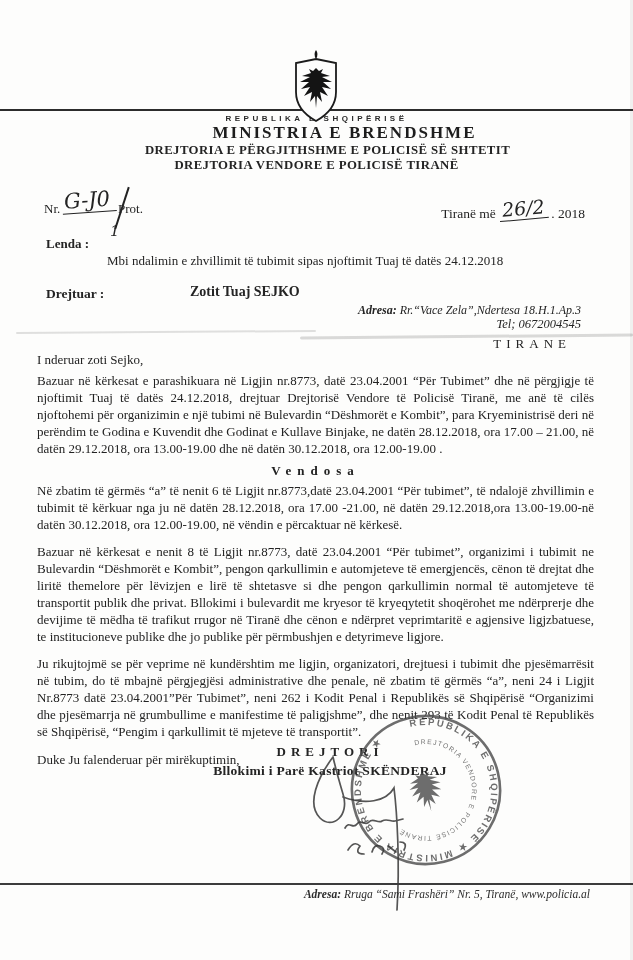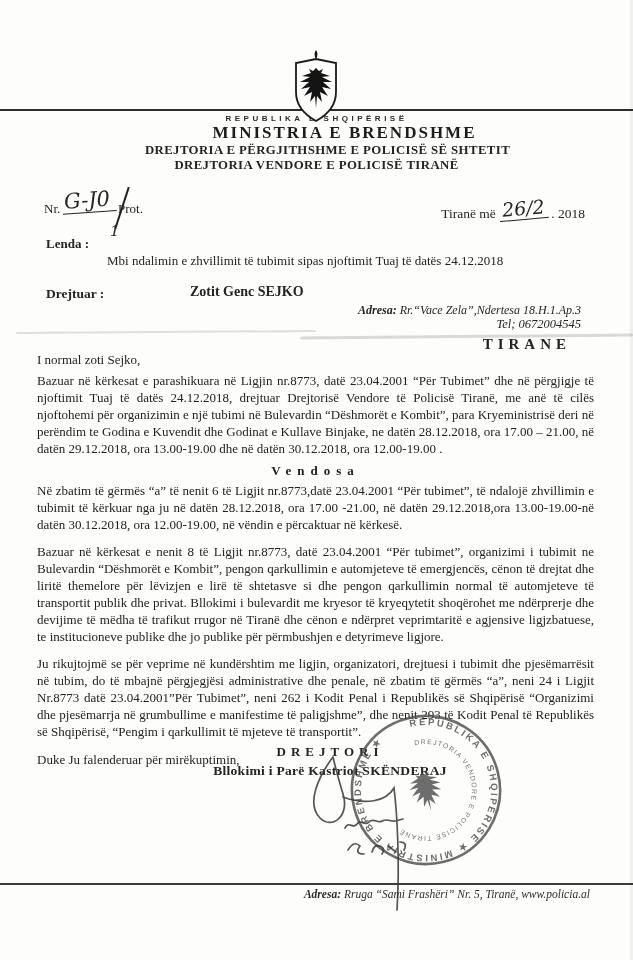--- a/index.html
+++ b/index.html
@@ -35,21 +35,21 @@
     position:relative;top:-3px;display:inline-block;transform:rotate(-5deg);
     border-bottom:1.4px solid #222;padding:0 3px;}
   
   .lenda-label{position:absolute;left:46px;top:236px;font-size:13px;font-weight:bold;}
   .lenda-text{position:absolute;left:107px;top:253px;font-size:13px;width:490px;}
   .drejtuar-label{position:absolute;left:46px;top:286px;font-size:13.5px;font-weight:bold;}
   .addressee-name{position:absolute;left:190px;top:284px;font-size:14px;font-weight:bold;}
   .addr-line1{position:absolute;right:52px;top:303px;font-size:12px;font-style:italic;white-space:nowrap;}
   .addr-line1 b{font-weight:bold;}
   .addr-line2{position:absolute;right:52px;top:317px;font-size:12.5px;font-style:italic;}
-  .addr-city{position:absolute;right:62px;top:336px;font-size:15px;font-weight:bold;letter-spacing:5px;}
+  .addr-city{position:absolute;right:62px;top:336px;font-size:13px;font-weight:normal;letter-spacing:5px;}
   .streak{position:absolute;border-radius:3px;background:rgba(90,90,90,.18);}
   .s1{top:331px;left:16px;width:300px;height:2px;transform:rotate(-.4deg);}
   .s2{top:335px;left:300px;width:333px;height:2.6px;transform:rotate(-.5deg);background:rgba(90,90,90,.22);}
   
   .body{position:absolute;left:37px;top:351px;width:557px;font-size:13px;
     line-height:17px;text-align:justify;color:#222;}
   .body p{margin:0;}
   .greeting{text-align:left;margin:0 0 4px 0 !important;}
   .p1{margin-top:3px !important;}
   .vendosa{text-align:center !important;font-weight:bold;letter-spacing:6px;
@@ -101,30 +101,30 @@
   <div class="city-date">
     <span>Tiranë më</span>
     <span class="date-hand">26/2</span>
     <span>. 2018</span>
   </div>
 
   <span class="lenda-label">Lenda :</span>
   <span class="lenda-text">Mbi ndalimin e zhvillimit të tubimit sipas njoftimit Tuaj të datës 24.12.2018</span>
 
   <span class="drejtuar-label">Drejtuar :</span>
-  <span class="addressee-name">Zotit Genc SEJKO</span>
+  <span class="addressee-name">Zotit Tuaj SEJKO</span>
   <div class="addr-line1"><b>Adresa:</b><span> Rr.“Vace Zela”,Ndertesa 18.H.1.Ap.3</span></div>
   <div class="addr-line2">Tel; 0672004545</div>
   <div class="addr-city">TIRANE</div>
 
   <div class="streak s1"></div>
   <div class="streak s2"></div>
 
   <div class="body">
-    <p class="greeting">I normal zoti Sejko,</p>
+    <p class="greeting">I nderuar zoti Sejko,</p>
     <p class="p1">Bazuar në kërkesat e parashikuara  në Ligjin nr.8773, datë 23.04.2001 “Për Tubimet” dhe në përgjigje të njoftimit Tuaj të datës 24.12.2018, drejtuar Drejtorisë Vendore të Policisë Tiranë, me anë të cilës njoftohemi për organizimin e një tubimi në Bulevardin “Dëshmorët e Kombit”, para  Kryeministrisë deri në  perëndim te Godina e Kuvendit dhe Godinat e Kullave Binjake, ne datën 28.12.2018, ora 17.00 – 21.00, në datën 29.12.2018, ora 13.00-19.00 dhe në datën 30.12.2018, ora 12.00-19.00 .</p>
     <p class="vendosa">Vendosa</p>
     <p class="p2">Në zbatim të gërmës “a” të nenit 6 të Ligjit nr.8773,datë 23.04.2001 “Për tubimet”, të ndalojë zhvillimin e tubimit të kërkuar  nga ju në datën 28.12.2018, ora 17.00 -21.00, në datën 29.12.2018,ora 13.00-19.00-në datën 30.12.2018, ora 12.00-19.00, në vëndin e përcaktuar në kërkesë.</p>
     <p class="p3">Bazuar në kërkesat e nenit 8 të Ligjit nr.8773, datë 23.04.2001 “Për tubimet”, organizimi i tubimit ne Bulevardin “Dëshmorët e Kombit”, pengon qarkullimin e automjeteve të  emergjencës, cënon të drejtat dhe liritë themelore për lëvizjen e lirë të shtetasve si dhe pengon qarkullimin normal të automjeteve të transportit publik dhe privat. Bllokimi i bulevardit me kryesor të kryeqytetit shoqërohet me ndërprerje dhe devijime të mëdha të trafikut rrugor në Tiranë dhe cënon e ndërpret veprimtaritë e agjensive ligjzbatuese, te institucioneve publike dhe jo publike për përmbushjen e detyrimeve ligjore.</p>
     <p class="p4"><span>Ju rikujtojmë se për veprime në kundërshtim me ligjin, organizatori, drejtuesi i tubimit dhe  pjesëmarrësit në tubim, do të mbajnë përgjegjësi administrative dhe penale, në zbatim të gërmës “a”, neni 24 i Ligjit </span><span class="ul">Nr.8773 datë 23.04.2001”Për Tubimet”</span><span>, neni </span><span class="ul">262</span><span> i Kodit Penal i Republikës së Shqipërisë “Organizimi dhe pjesëmarrja në grumbullime e manifestime të paligjshme”, dhe nenit 293 të Kodit Penal të Republikës së Shqipërisë, “Pengim i qarkullimit të mjeteve të transportit”.</span></p>
     <p class="closing">Duke Ju falenderuar për mirëkuptimin,</p>
   </div>
 
   <div class="sig-block">
     <div class="sig-title">DREJTORI</div>

